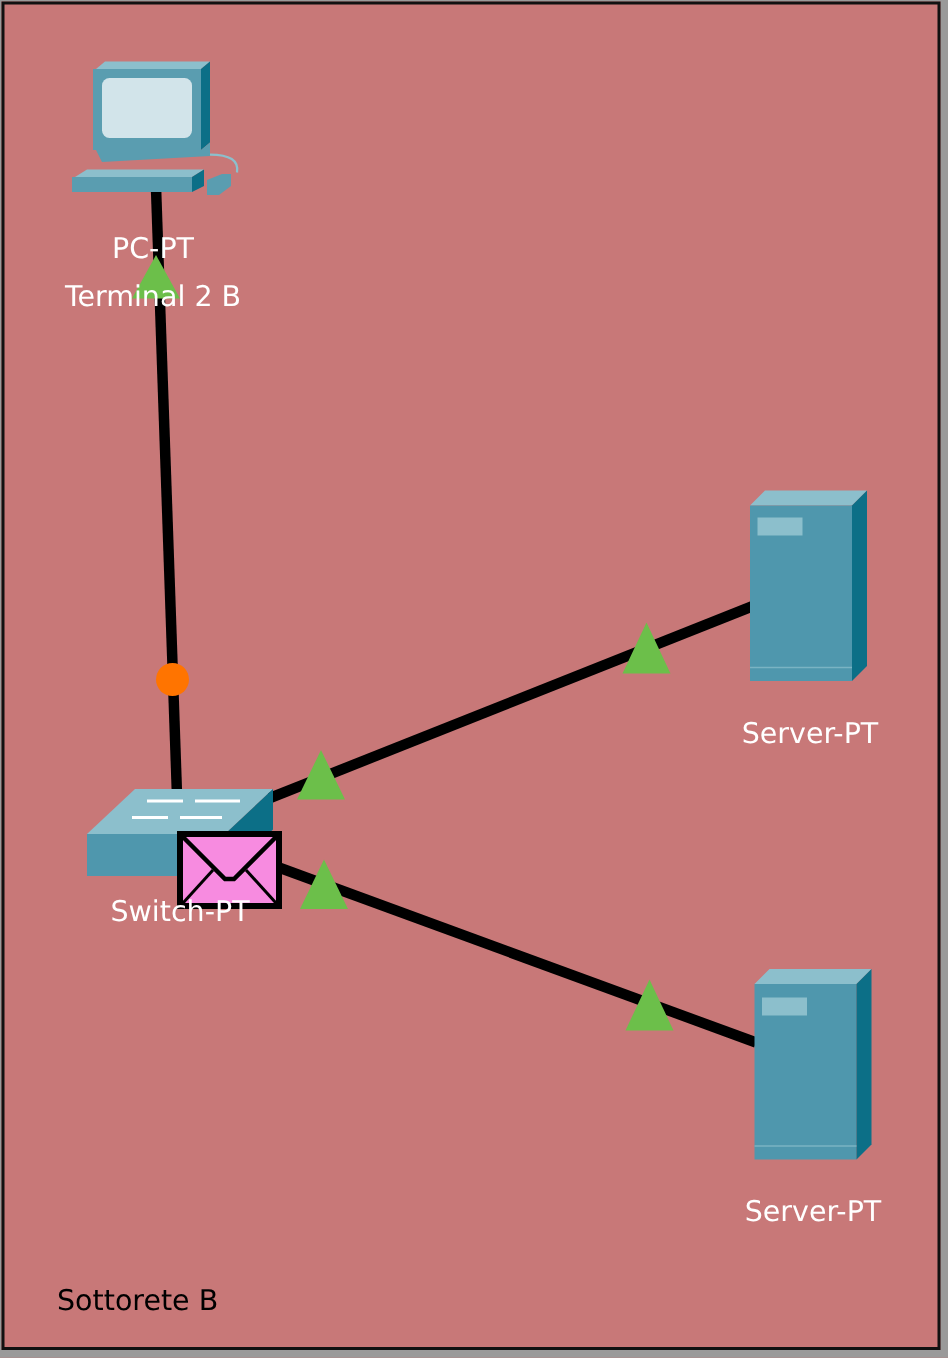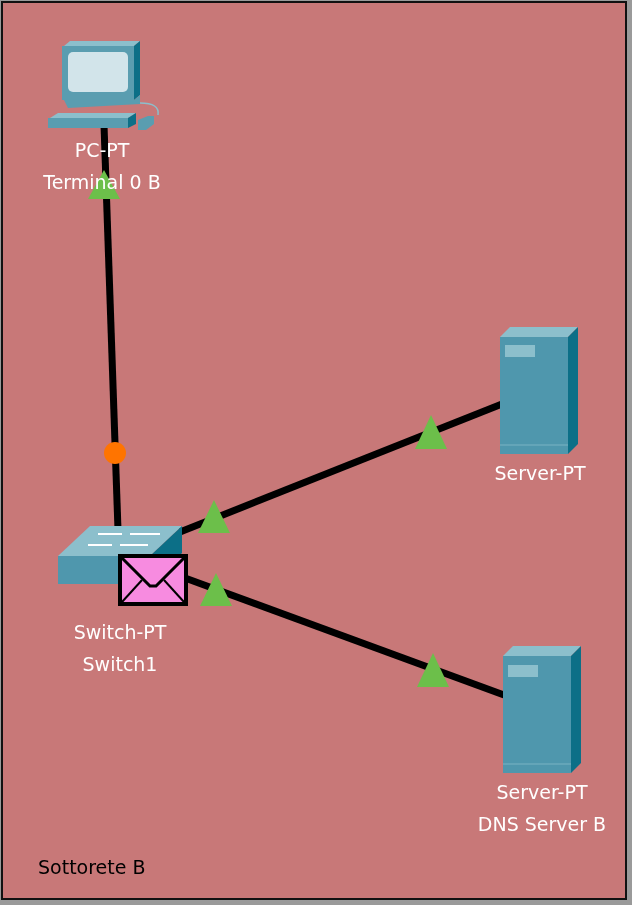--- a/index.html
+++ b/index.html
@@ -2,21 +2,21 @@
 <html><head>
 <meta charset="utf-8">
 <style>
   html, body { margin: 0; padding: 0; background: #9a9a9a; }
   body { width: 632px; height: 905px; position: relative; overflow: hidden; font-family: "DejaVu Sans", sans-serif; }
   #canvas {
     position: absolute; left: 1px; top: 1px; width: 626px; height: 899px;
     background: #c87878; border: 2px solid #111; box-sizing: border-box;
   }
   svg#topo { position: absolute; left: 0; top: 0; width: 632px; height: 905px; }
-  .label { position: absolute; color: #ffffff; font-size: 19px; text-align: center; white-space: nowrap; line-height: 32px; }
+  .label { position: absolute; color: #ffffff; font-size: 19px; text-align: center; white-space: nowrap; line-height: 32px; margin-top: 16px; }
   .area-label { position: absolute; color: #000000; font-size: 19px; white-space: nowrap; }
 </style>
 </head>
 <body>
 
 <div id="canvas"></div>
 
 <svg id="topo" xmlns="http://www.w3.org/2000/svg">
 
   <line x1="104" y1="125" x2="118" y2="530" stroke="#000" stroke-width="7"></line>
@@ -74,30 +74,28 @@
   <g>
     <rect x="120" y="556" width="66" height="48" fill="#f78be0" stroke="#000" stroke-width="4"></rect>
     <polyline points="122,558 150,586 156,586 184,558" fill="none" stroke="#000" stroke-width="3"></polyline>
     <line x1="122" y1="602" x2="142" y2="580" stroke="#000" stroke-width="2"></line>
     <line x1="184" y1="602" x2="164" y2="580" stroke="#000" stroke-width="2"></line>
   </g>
 </svg>
 
 <div class="label" style="left:20px; top:134px; width:164px;">
   <div>PC-PT</div>
-  <div>Terminal 0 B</div>
+  <div>Terminal 2 B</div>
 </div>
 
-<div class="label" style="left:40px; top:616px; width:160px;">
+<div class="label" style="left:40px; top:576px; width:160px;">
   <div>Switch-PT</div>
-  <div>Switch1</div>
 </div>
 
 <div class="label" style="left:458px; top:457px; width:164px;">
   <div>Server-PT</div>
 </div>
 
 <div class="label" style="left:458px; top:776px; width:168px;">
   <div>Server-PT</div>
-  <div>DNS Server B</div>
 </div>
 
 <div class="area-label" style="left:38px; top:856px;">Sottorete B</div>
 
 </body></html>

